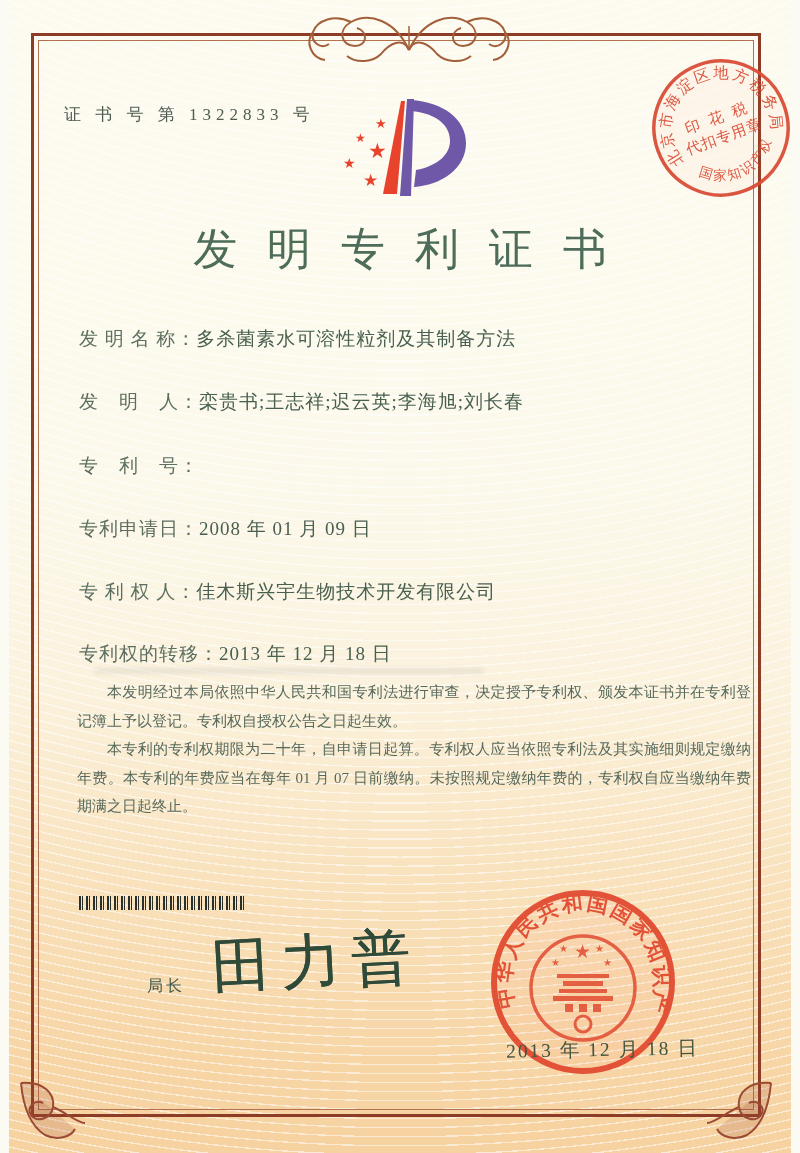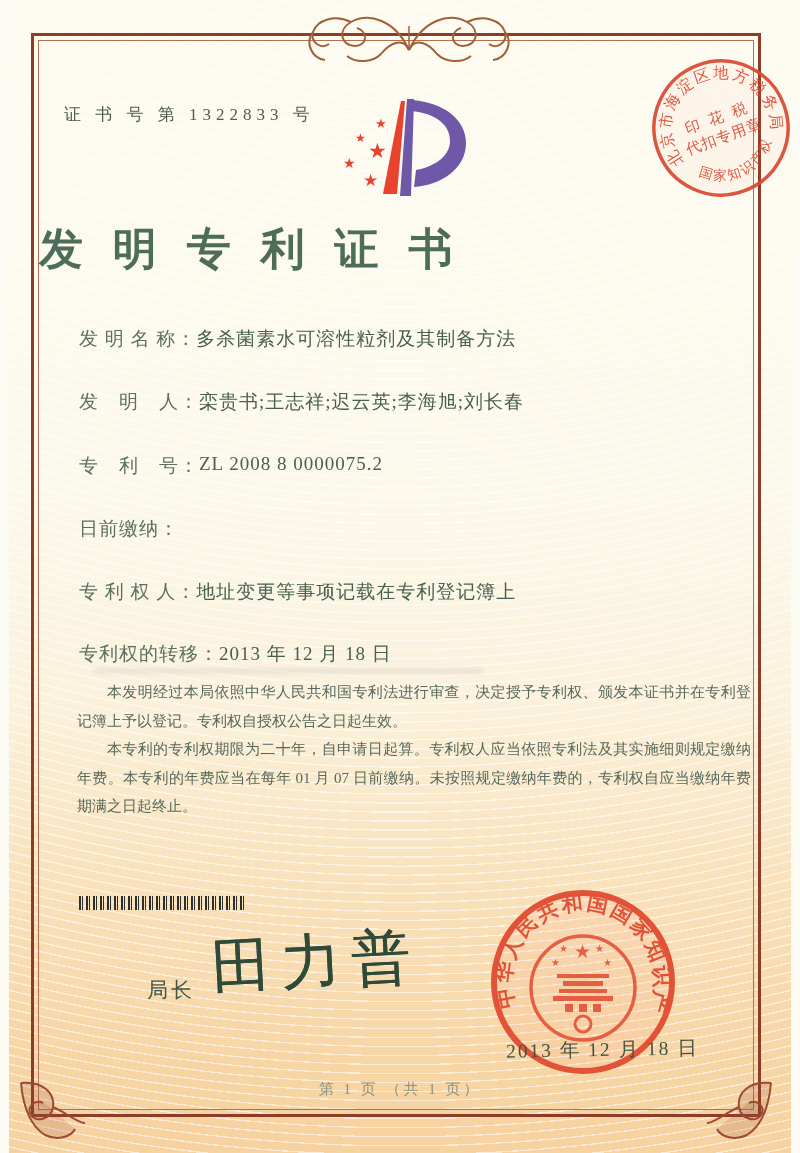--- a/index.html
+++ b/index.html
@@ -19,43 +19,43 @@
     border:3px solid #8d3c28; }
   .frame-inner{ position:absolute; left:29px; top:40px; right:37px; bottom:43px;
     border:1px solid #b4714f; }
   
   .cert-no{ position:absolute; left:55px; top:103px; font-size:17px;
     letter-spacing:5px; color:#4e5c50; }
   .logo{ position:absolute; left:330px; top:94px; width:140px; height:122px; }
   .tax-stamp{ position:absolute; left:626px; top:42px; width:172px; height:172px;
     transform:rotate(-20deg); opacity:.93; }
   .doc-title{ position:absolute; left:0; top:220px; width:100%;
-    text-align:left; font-size:44px; color:#4d6c59;
-    letter-spacing:.68em; text-indent:.68em; font-weight:700; }
+    text-align:center; font-size:44px; color:#4d6c59;
+    letter-spacing:.68em; text-indent:.68em; font-weight:400; }
   
   .field{ position:absolute; left:70px; display:flex; font-size:19px;
     color:#4f6455; letter-spacing:1px; white-space:pre; }
   .field .lbl{ color:#5c6f5e; }
   .field .val{ color:#49604f; }
   .f0{top:326px}.f1{top:389px}.f2{top:453px}.f3{top:516px}.f4{top:579px}.f5{top:641px}
   
   .smudge{ position:absolute; left:85px; top:668px; width:390px; height:6px;
     background:rgba(140,140,140,.15); filter:blur(2px); border-radius:3px; }
   .body-text{ position:absolute; left:68px; top:678px; width:674px;
     font-size:15px; line-height:28.5px; color:#57695a; text-align:justify; }
   .body-text p{ text-indent:2em; }
   
   .barcode{ position:absolute; left:70px; top:896px; width:166px; height:14px;
     background:
       repeating-linear-gradient(90deg,
         #2b302b 0 2px, transparent 2px 3px,
         #2b302b 3px 4px, transparent 4px 7px,
         #2b302b 7px 9px, transparent 9px 10px,
         #2b302b 10px 11px, transparent 11px 14px); }
-  .role{ position:absolute; left:138px; top:976px; font-size:21px;
+  .role{ position:absolute; left:138px; top:976px; font-size:16px;
     letter-spacing:3px; color:#3f5748; }
   .signature{ position:absolute; left:202px; top:922px; font-size:60px;
     color:#2f4a39; letter-spacing:10px; transform:rotate(-3deg);
     text-shadow:0 0 .6px #2f4a39; z-index:6; }
   .office-seal{ position:absolute; left:478px; top:886px; width:192px;
     height:192px; z-index:4; opacity:.94; }
   .seal-date{ position:absolute; left:497px; top:1036px; font-size:19.5px;
     color:#44543e; letter-spacing:2px; transform:rotate(-1deg); z-index:7; }
   .footer{ position:absolute; left:0; top:1080px; width:100%;
     text-align:center; font-size:15px; letter-spacing:3px; color:#8b927e; }
@@ -125,27 +125,27 @@
 
   <div class="doc-title">发明专利证书</div>
 
   <div class="field f1">
     <span class="lbl">发　明　人：</span><span class="val">栾贵书;王志祥;迟云英;李海旭;刘长春</span>
   </div>
   <div class="field f0">
     <span class="lbl">发 明 名 称：</span><span class="val">多杀菌素水可溶性粒剂及其制备方法</span>
   </div>
   <div class="field f2">
-    <span class="lbl">专　利　号：</span><span class="val">ZL 2008 8 0000075.2</span>
+    <span class="lbl">专　利　号：</span>
   </div>
   <div class="field f3">
-    <span class="lbl">日前缴纳：</span>
+    <span class="lbl">专利申请日：</span><span class="val">2008 年 01 月 09 日</span>
   </div>
   <div class="field f4">
-    <span class="lbl">专 利 权 人：</span><span class="val">地址变更等事项记载在专利登记簿上</span>
+    <span class="lbl">专 利 权 人：</span><span class="val">佳木斯兴宇生物技术开发有限公司</span>
   </div>
   <div class="field f5">
     <span class="lbl">专利权的转移：</span><span class="val">2013 年 12 月 18 日</span>
   </div>
 
   <div class="smudge"></div>
 
   <div class="body-text">
     <p>本发明经过本局依照中华人民共和国专利法进行审查，决定授予专利权、颁发本证书并在专利登记簿上予以登记。专利权自授权公告之日起生效。</p>
     <p>本专利的专利权期限为二十年，自申请日起算。专利权人应当依照专利法及其实施细则规定缴纳年费。本专利的年费应当在每年 01 月 07 日前缴纳。未按照规定缴纳年费的，专利权自应当缴纳年费期满之日起终止。</p>
@@ -194,15 +194,14 @@
     </g>
   </svg>
   <svg class="corner right" viewBox="0 0 72 62">
     <g stroke="#9c4a33" fill="rgba(156,74,51,0.18)" stroke-width="2">
       <path d="M6,4 C28,2 40,14 38,28 C36,40 22,44 16,36 C11,28 20,20 28,24"></path>
       <path d="M38,28 C52,34 62,44 70,44"></path>
       <path d="M6,4 C8,26 14,46 30,56 C42,62 56,58 60,50"></path>
     </g>
   </svg>
 
-  <div class="footer">第 1 页 （共 1 页）</div>
 
 </div>
 
 </body></html>

